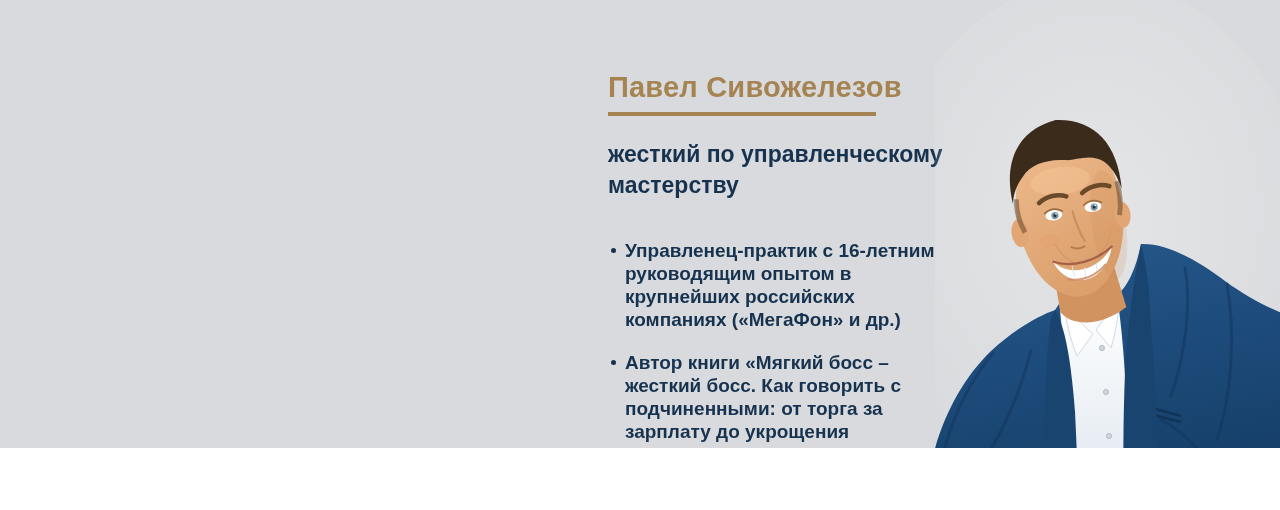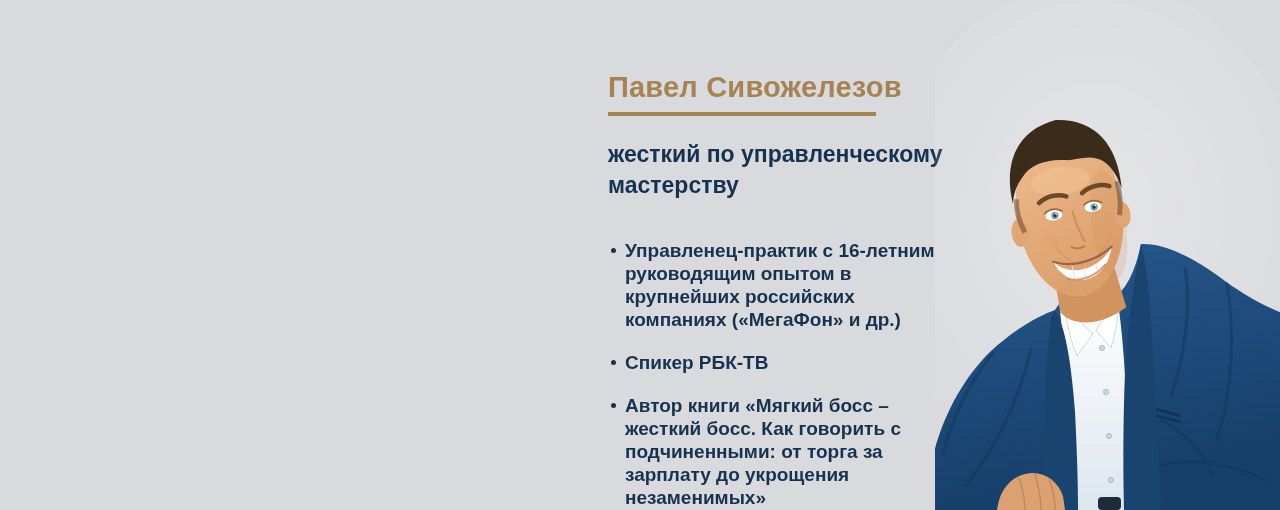--- a/index.html
+++ b/index.html
@@ -2,21 +2,21 @@
 <html style="--background: #d9dadd; --accent: #a58452; --text: #16324f; --suit-blue: #1d4b7b;"><head>
 <meta charset="utf-8">
 <style>
   html, body {
     margin: 0;
     padding: 0;
   }
   .page {
     position: relative;
     width: 1280px;
-    height: 510px;
+    height: 448px;
     overflow: hidden;
     background: var(--background, #d9dadd);
     font-family: "Liberation Sans", sans-serif;
   }
   .content {
     position: absolute;
     left: 608px;
     top: 71px;
     width: 348px;
   }
@@ -80,24 +80,20 @@
 <div class="page">
 
   <div class="content">
     <h1 class="speaker-name">Павел Сивожелезов</h1>
     <div class="divider"></div>
     <h2 class="speaker-role">жесткий по управленческому мастерству</h2>
     <ul class="credentials">
       <li>
         <span class="dot"></span>
         <span>Управленец-практик с 16-летним руководящим опытом в крупнейших российских компаниях («МегаФон» и др.)</span>
-      </li>
-      <li>
-        <span class="dot"></span>
-        <span>Спикер РБК-ТВ</span>
       </li>
       <li>
         <span class="dot"></span>
         <span>Автор книги «Мягкий босс – жесткий босс. Как говорить с подчиненными: от торга за зарплату до укрощения незаменимых»</span>
       </li>
     </ul>
   </div>
 
   <div class="photo">
     <svg width="345" height="510" viewBox="0 0 345 510" xmlns="http://www.w3.org/2000/svg">

